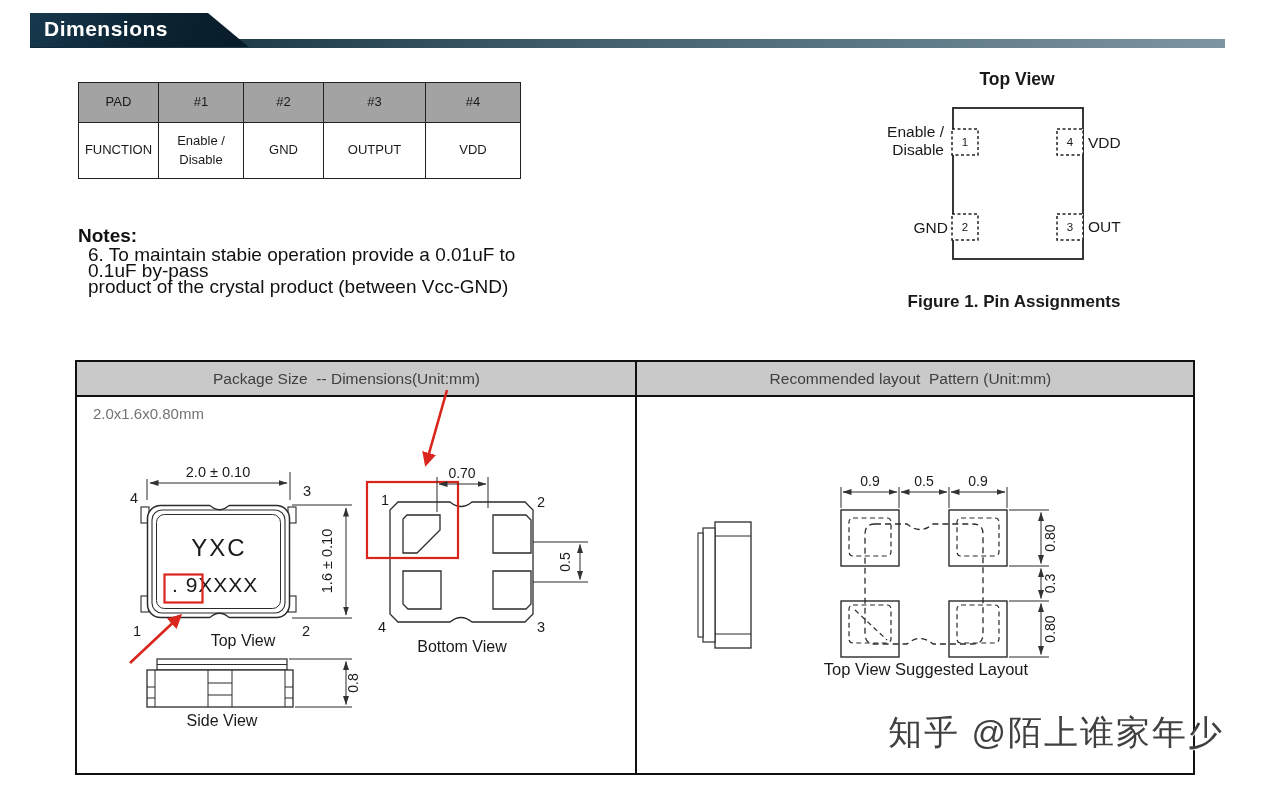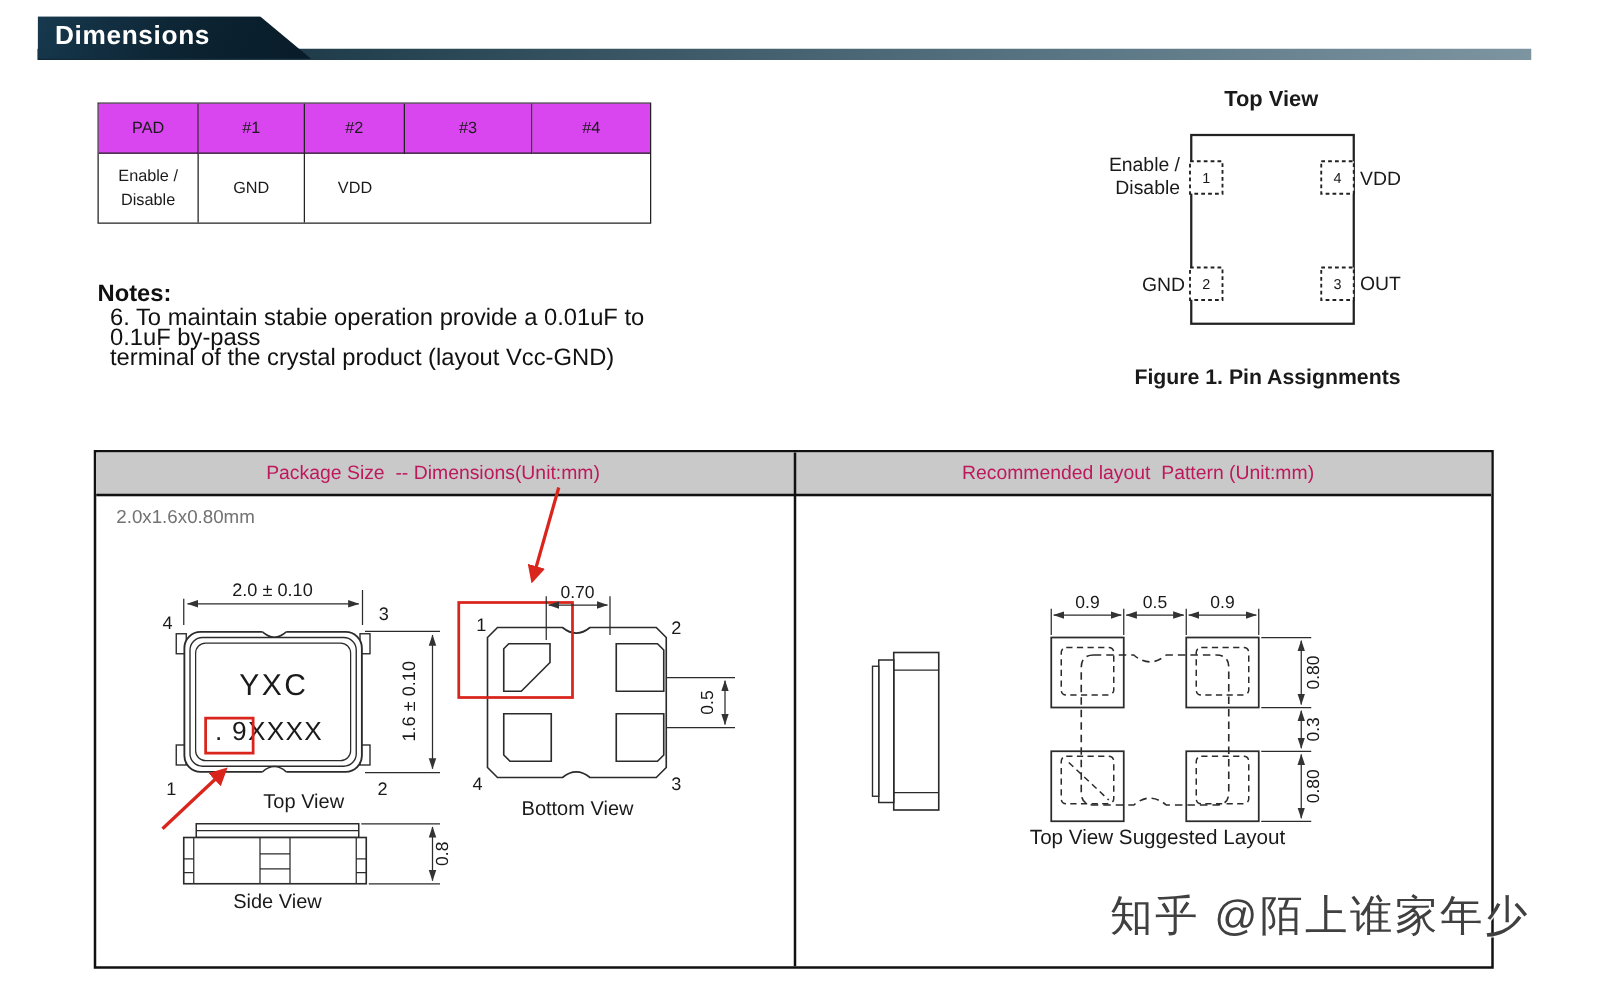--- a/index.html
+++ b/index.html
@@ -14,30 +14,30 @@
   .sec-header .block{position:absolute;left:0;top:0;width:220px;height:34px;
     background:linear-gradient(120deg,#17394e 0%,#0c2332 55%,#081b28 100%);
     clip-path:polygon(0 0,178px 0,220px 35px,0 35px);}
   .sec-header .block span{position:absolute;left:14px;top:4px;font-size:21px;font-weight:bold;color:#fff;letter-spacing:.5px;}
   
   .pad-table{position:absolute;left:78px;top:82px;border:1px solid #222;
     display:grid;grid-template-columns:80px 85px 80px 102px 94px;grid-template-rows:40px 55px;background:#fff;}
   .pad-table .cell{display:flex;flex-direction:column;align-items:center;justify-content:center;
     font-size:13px;border-right:1px solid #222;text-align:center;line-height:1.45;}
   .pad-table .cell.last{border-right:none;}
-  .pad-table .hd{background:#d946ef;border-bottom:1px solid #222;}
+  .pad-table .hd{background:#a3a3a3;border-bottom:1px solid #222;}
   
   .notes{position:absolute;left:78px;top:228px;width:480px;font-size:19px;line-height:16px;color:#111;}
   .notes .nt{font-weight:bold;margin-bottom:3px;}
   .notes .nl{margin-left:10px;}
   
   .dim-table{position:absolute;left:75px;top:360px;width:1120px;height:415px;border:2px solid #111;box-sizing:border-box;background:#fff;}
   .dim-header{display:flex;height:33px;background:#c9c9c9;border-bottom:2px solid #111;}
   .dim-header .hcell{width:558px;display:flex;align-items:center;justify-content:center;
-    font-size:15.5px;color:#be185d;white-space:pre;padding-left:32px;}
+    font-size:15.5px;color:#404040;white-space:pre;padding-left:32px;}
   .dim-header .hcell.right{width:664px;margin-left:12px;}
   .v-divider{position:absolute;left:558px;top:0;bottom:0;width:2px;background:#111;}
   .size-label{position:absolute;left:16px;top:43px;font-size:15px;color:#737373;}
   .panel-svg{position:absolute;pointer-events:none;}
   
   .watermark{position:absolute;left:888px;top:710px;font-size:34px;letter-spacing:2px;color:#404040;
     text-shadow:1px 1px 0 rgba(255,255,255,.85);z-index:5;white-space:nowrap;}
   svg{font-family:"Liberation Sans","DejaVu Sans",sans-serif;}
   svg text{fill:#1a1a1a;}
 </style>
@@ -50,32 +50,34 @@
     <span>Dimensions</span>
   </div>
 </div>
 
 <div class="pad-table">
   <div class="cell hd">PAD</div>
   <div class="cell hd">#1</div>
   <div class="cell hd">#2</div>
   <div class="cell hd">#3</div>
   <div class="cell hd last">#4</div>
+  <div class="cell">FUNCTION</div>
   <div class="cell">
     <span>Enable /</span>
     <span>Disable</span>
   </div>
   <div class="cell">GND</div>
+  <div class="cell">OUTPUT</div>
   <div class="cell last">VDD</div>
 </div>
 
 <div class="notes">
   <div class="nt">Notes:</div>
   <div class="nl">6. To maintain stabie operation provide a 0.01uF to 0.1uF by-pass</div>
-  <div class="nl">terminal of the crystal product (layout Vcc-GND)</div>
+  <div class="nl">product of the crystal product (between Vcc-GND)</div>
 </div>
 
 <svg class="panel-svg" style="left:860px;top:60px;" width="340" height="252" viewBox="860 60 340 252">
   <text x="1017" y="85" text-anchor="middle" font-size="17.5" font-weight="bold">Top View</text>
   <rect x="953" y="108" width="130" height="151" fill="#fff" stroke="#222" stroke-width="1.8"></rect>
   <g fill="#fff" stroke="#222" stroke-width="1.5" stroke-dasharray="3,2.5">
     <rect x="952" y="129" width="26" height="26"></rect>
     <rect x="1057" y="129" width="26" height="26"></rect>
     <rect x="952" y="214" width="26" height="26"></rect>
     <rect x="1057" y="214" width="26" height="26"></rect>

